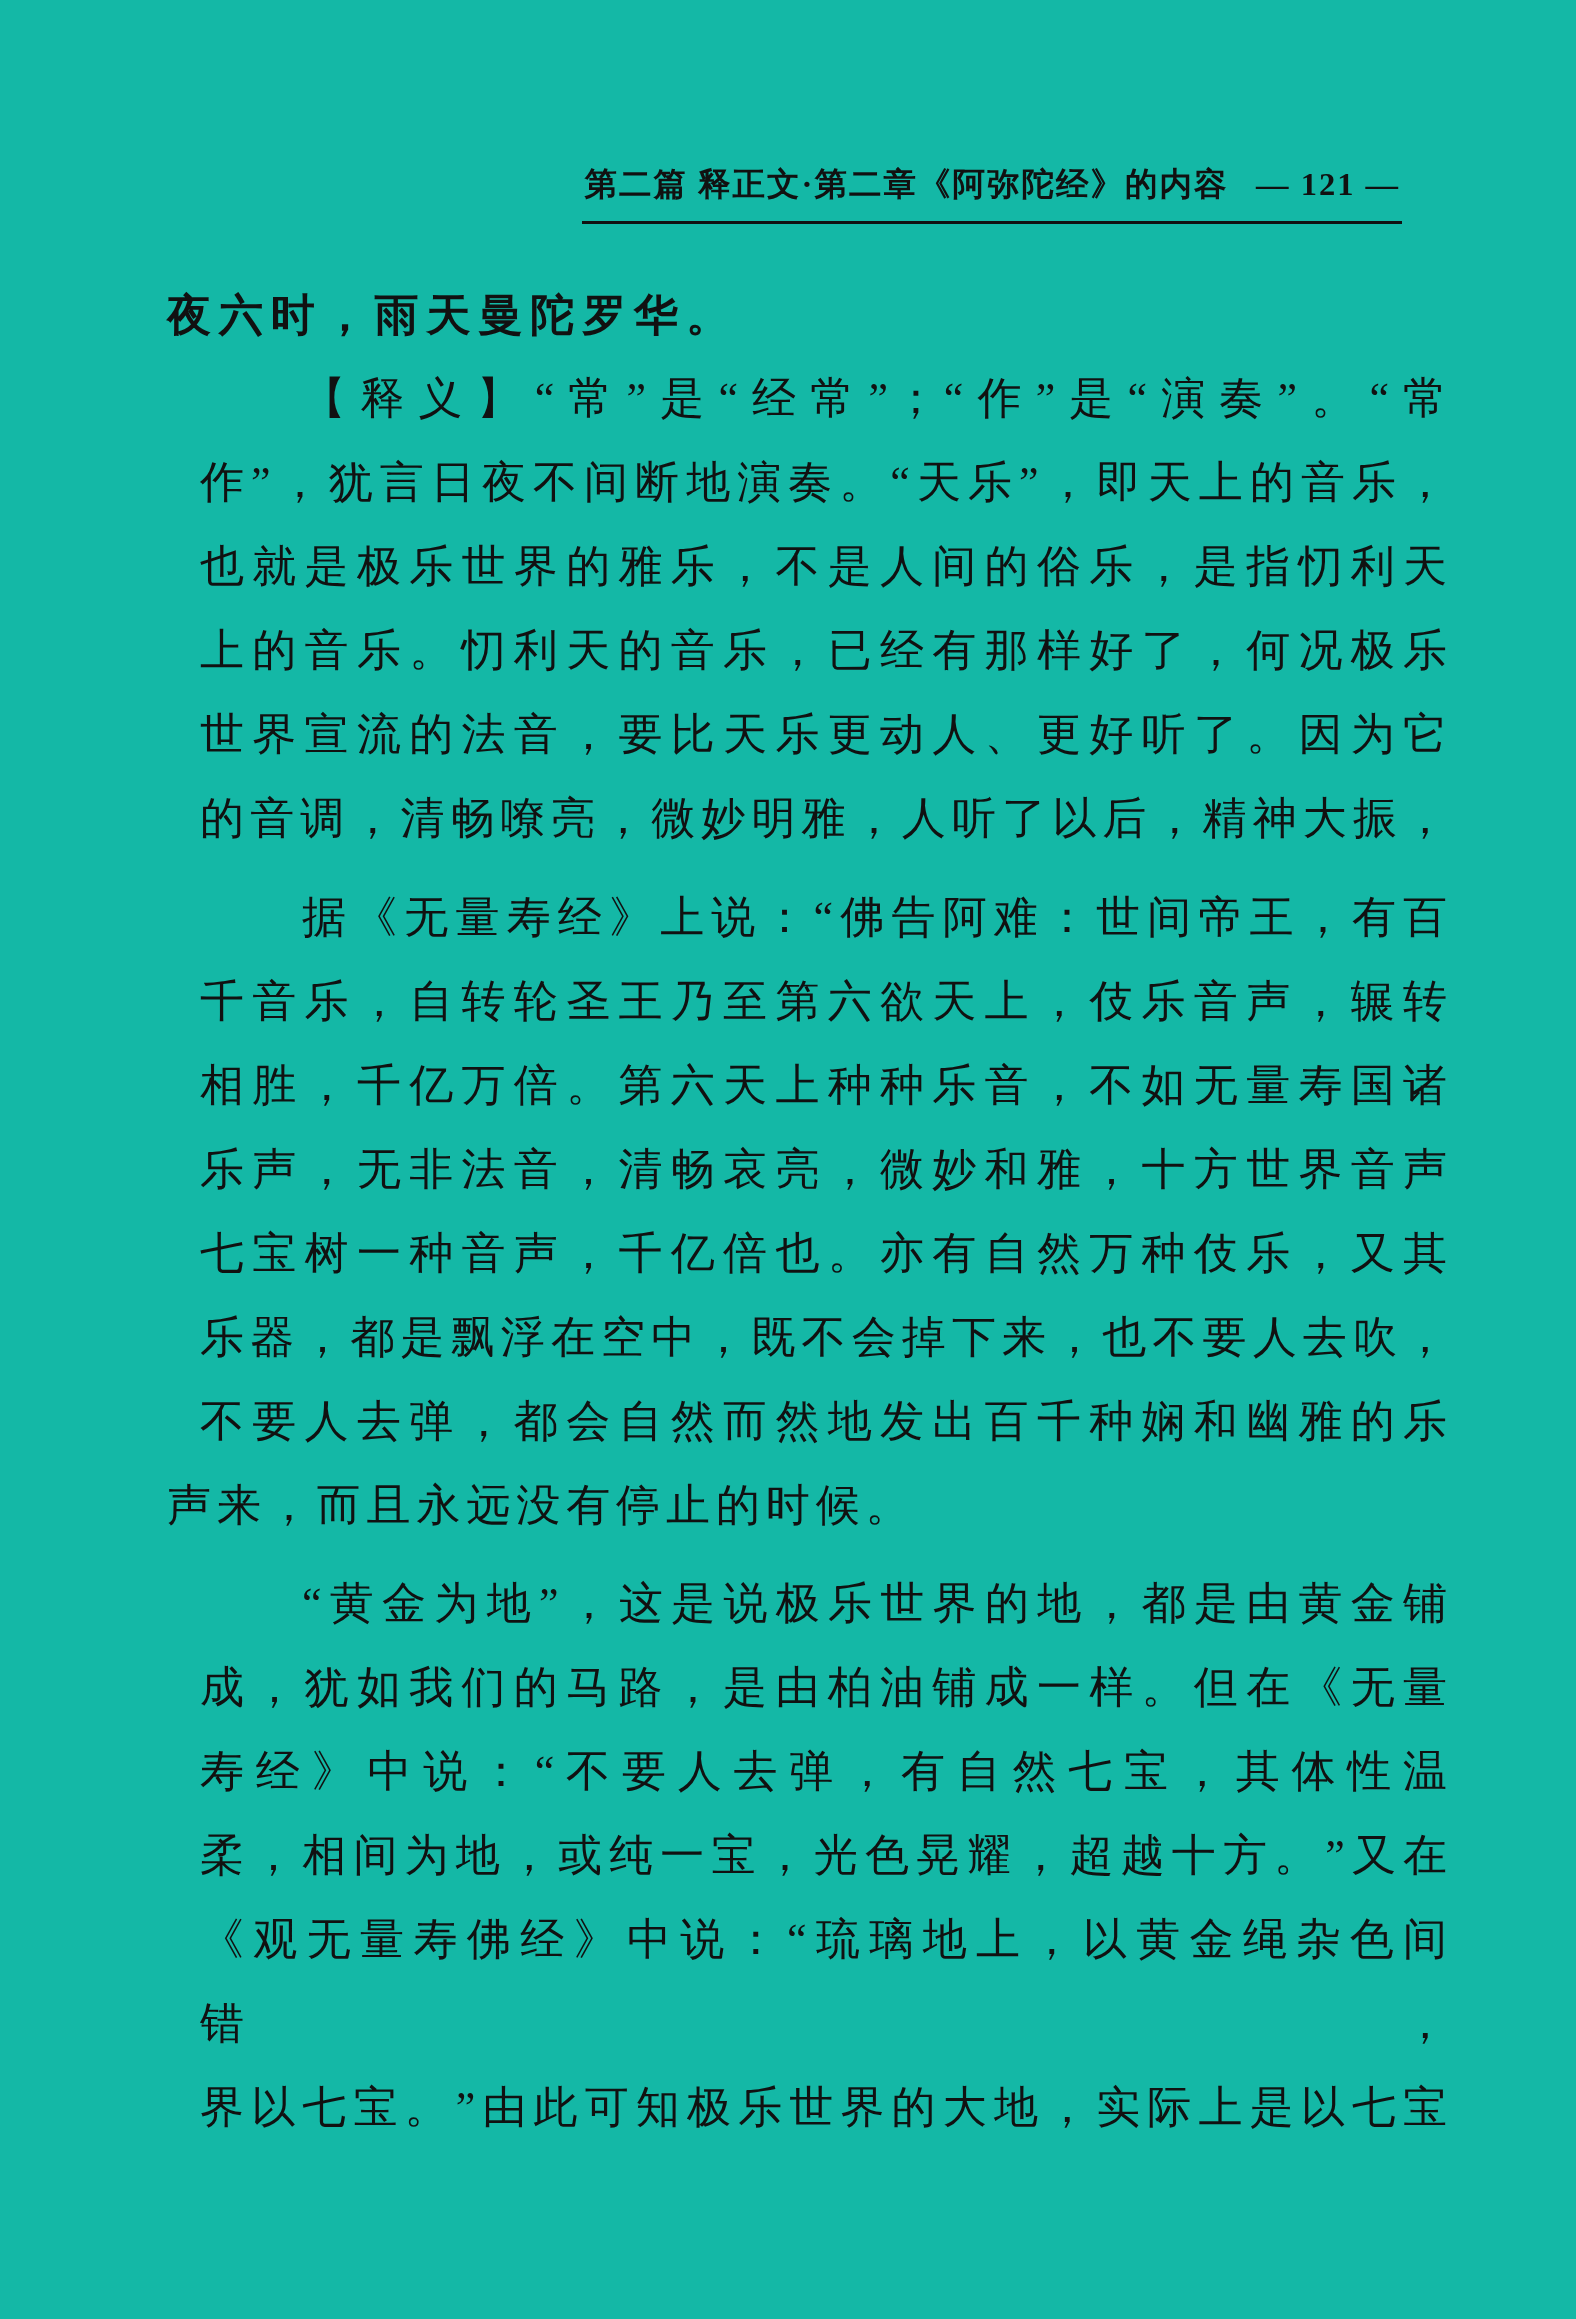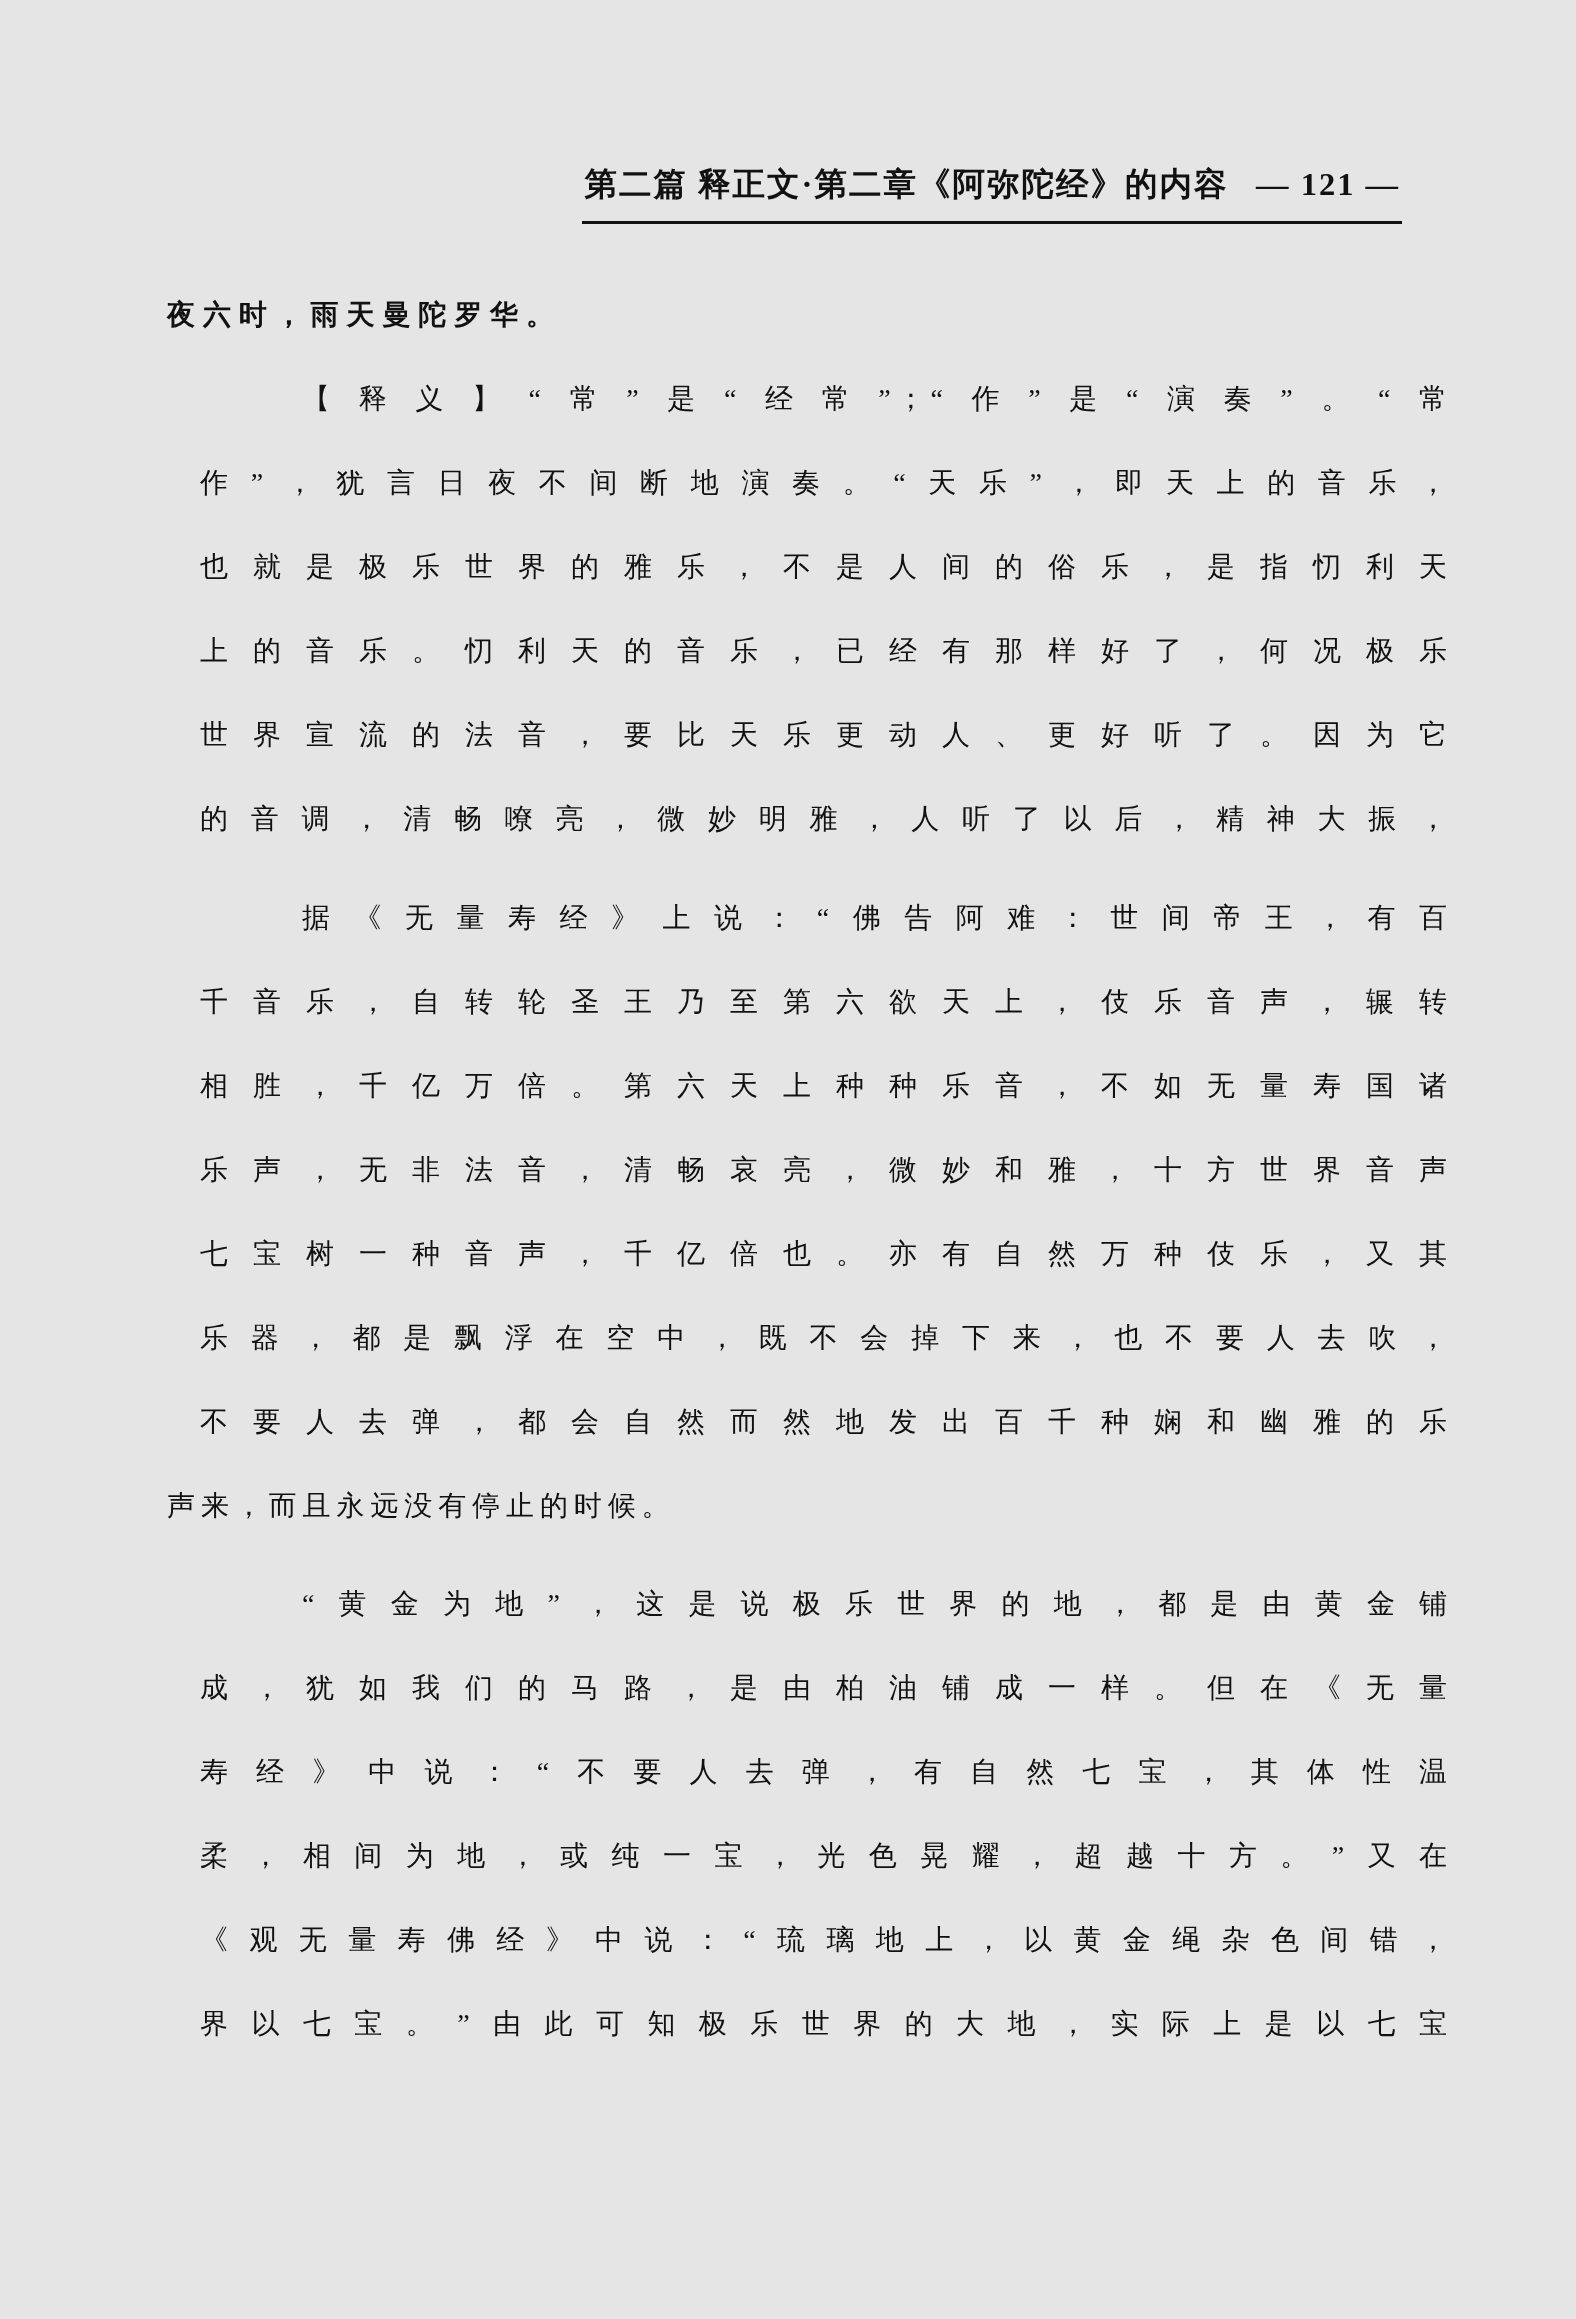--- a/index.html
+++ b/index.html
@@ -4,21 +4,21 @@
 <style>
   html, body {
     margin: 0;
     padding: 0;
     background: #ffffff;
   }
   .page {
     position: relative;
     width: 1576px;
     height: 2320px;
-    background: #e5e5e5;
+    background: #14b8a6;
     color: #111111;
     font-family: "Liberation Serif", "DejaVu Serif", serif;
     overflow: hidden;
   }
   .running-head {
     margin: 163px 174px 0 0;
     text-align: right;
   }
   .running-head-inner {
     display: inline-block;
@@ -29,21 +29,21 @@
     letter-spacing: 2px;
     white-space: nowrap;
   }
   .running-head-inner .page-num-label {
     margin-left: 27.6px;
   }
   .body-text {
     margin: 49px 123px 0 167px;
   }
   .line {
-    font-size: 28px;
+    font-size: 44px;
     line-height: 84px;
     letter-spacing: 5.9px;
     white-space: normal;
   }
   .line.justify {
     text-align: justify;
     text-align-last: justify;
     -moz-text-align-last: justify;
     text-justify: inter-character;
     margin-left: 33px;

